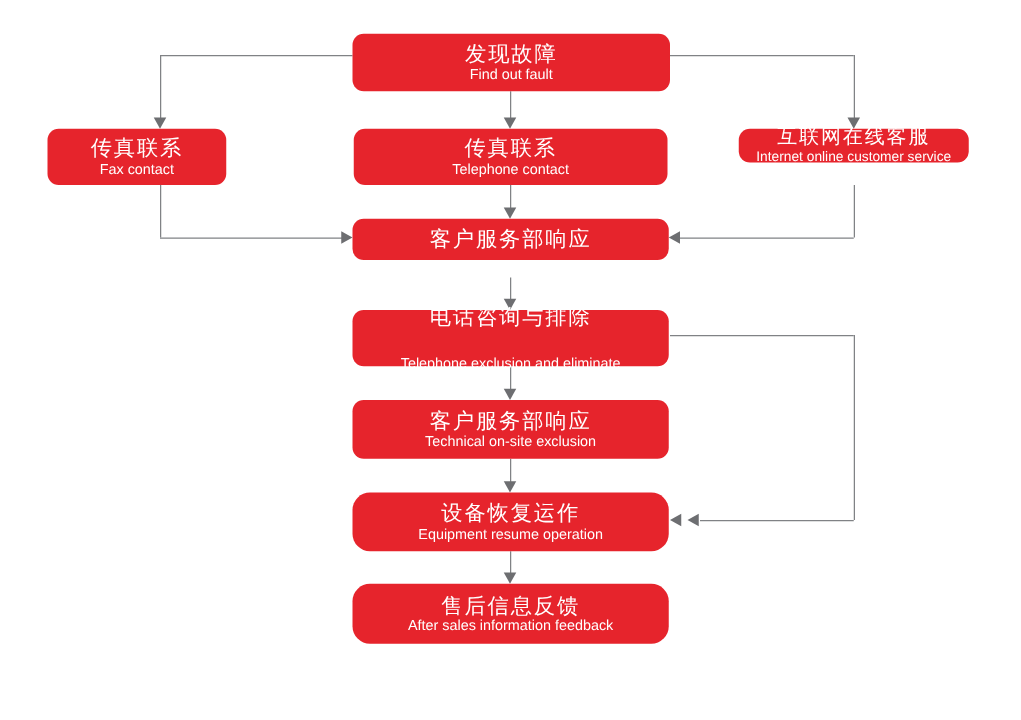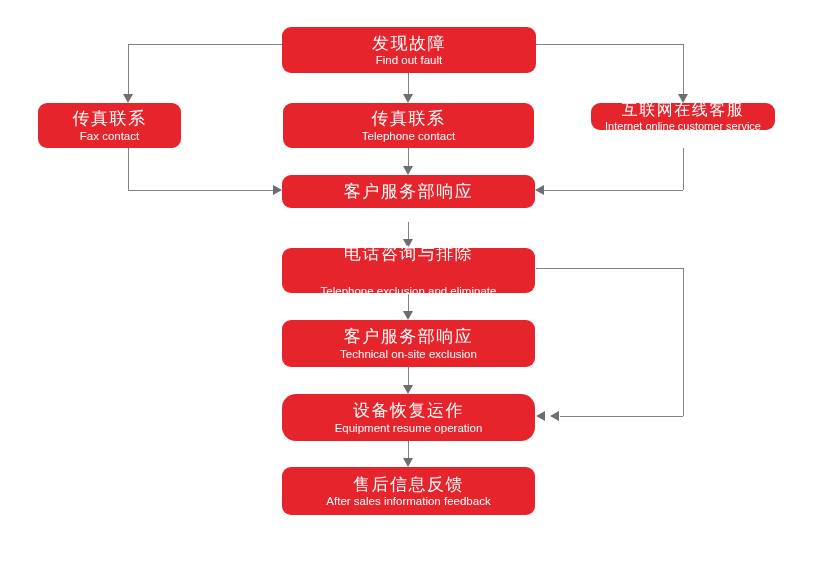--- a/index.html
+++ b/index.html
@@ -109,21 +109,21 @@
   <div class="box" style="left:282px; top:320px; width:253px; height:47px;">
     <div class="zh">客户服务部响应</div>
     <div class="en">Technical on-site exclusion</div>
   </div>
 
   <div class="box" style="left:282px; top:394px; width:253px; height:47px;border-radius:14px;">
     <div class="zh">设备恢复运作</div>
     <div class="en">Equipment resume operation</div>
   </div>
 
-  <div class="box" style="left:282px; top:467px; width:253px; height:48px;">
+  <div class="box" style="left:282px; top:467px; width:253px; height:48px;border-radius:14px;">
     <div class="zh">售后信息反馈</div>
     <div class="en">After sales information feedback</div>
   </div>
 
   <div class="hline" style="left:128px; top:44px; width:154px;"></div>
   <div class="vline" style="left:128px; top:44px; height:51px;"></div>
   <div class="arrow arrow-down" style="left:123px; top:94px;"></div>
 
   <div class="vline" style="left:408px; top:73px; height:22px;"></div>
   <div class="arrow arrow-down" style="left:403px; top:94px;"></div>

